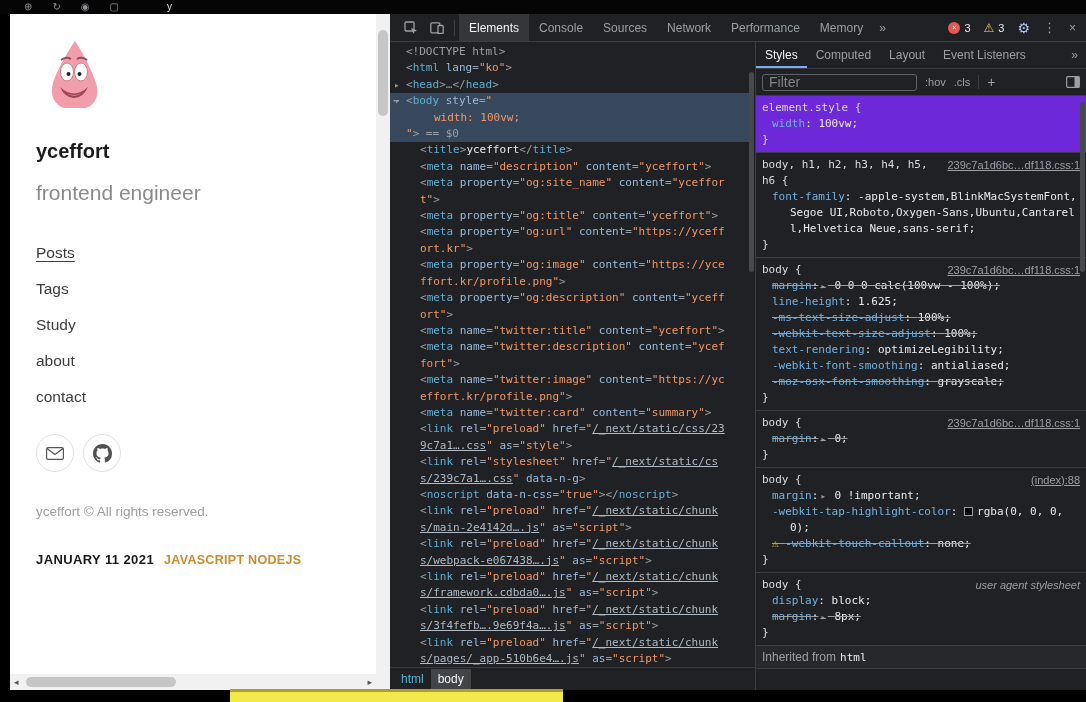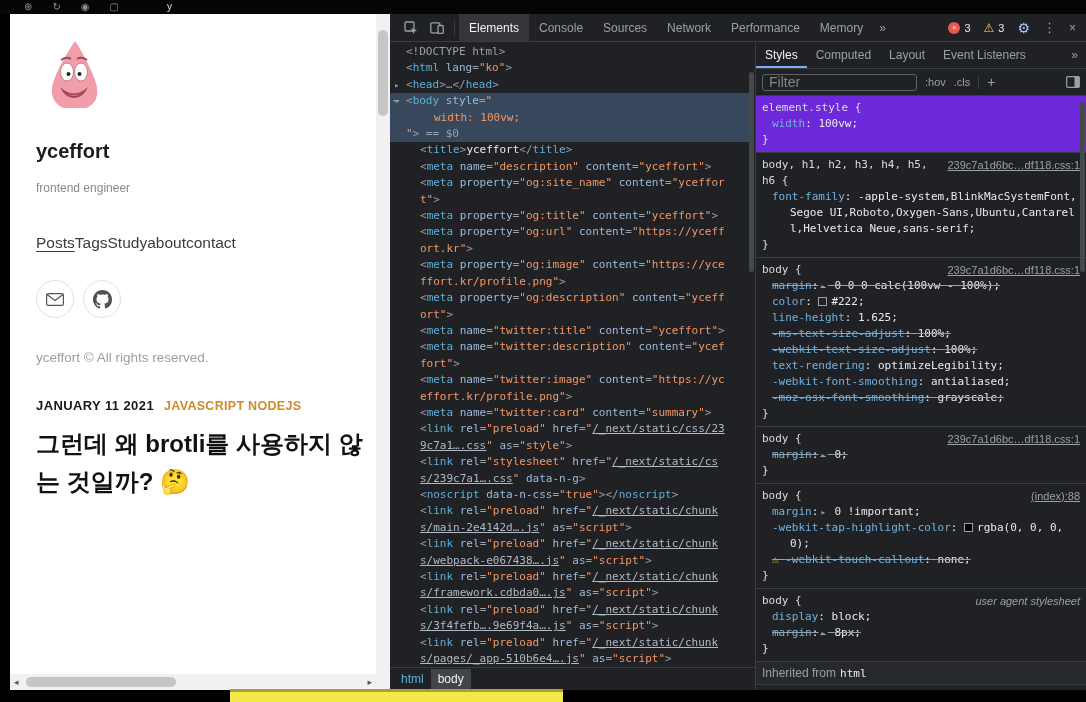--- a/index.html
+++ b/index.html
@@ -12,22 +12,22 @@
   .topbar{position:absolute;left:0;top:0;width:100%;height:14px;display:flex;align-items:center;
           gap:20px;padding-left:24px;background:#050505}
   .tb-ic{color:#8d9196;font-size:10px;line-height:14px}
   .tb-tab{color:#dfe1e5;font-size:10px;line-height:14px;margin-left:28px}
 
   
   .page{position:absolute;left:10px;top:14px;width:380px;height:676px;background:#fff;overflow:hidden}
   .page-inner{position:absolute;left:26px;top:26px;width:330px}
   .avatar{width:76px;height:72px;border-radius:3px;overflow:hidden}
   .site-title{margin-top:28px;font-size:20px;font-weight:700;color:#1c1c1c}
-  .site-role{margin-top:18px;font-size:12px;color:#8a8a8a}
-  .nav{margin-top:30px;display:flex;flex-direction:row}
+  .site-role{margin-top:18px;font-size:21px;color:#8a8a8a}
+  .nav{margin-top:30px;display:flex;flex-direction:column}
   .nav-item{font-size:15.5px;color:#3c3c3c;line-height:36px;width:max-content;cursor:pointer;text-decoration:none}
   .nav-item.active{text-decoration:underline;text-underline-offset:3px}
   .social{margin-top:19px;display:flex;gap:9px}
   .soc{width:38px;height:38px;border:1px solid #e2e2e2;border-radius:50%;display:flex;
        align-items:center;justify-content:center;background:#fff;cursor:pointer}
   .copyright{margin-top:32px;font-size:13.5px;color:#9e9e9e}
   .post{margin-top:31px}
   .post-date{font-size:13px;font-weight:700;color:#191919;letter-spacing:.4px}
   .post-tags{font-size:12.5px;font-weight:700;color:#cf8a2b;margin-left:10px;letter-spacing:.3px;cursor:pointer}
   .post-title{margin-top:11px;font-size:24px;font-weight:700;color:#111;line-height:38px;
@@ -170,21 +170,20 @@
           <span style="display:flex">
             <svg width="19" height="19" viewBox="0 0 24 24">
                 <path fill="#505050" d="M12 0C5.37 0 0 5.37 0 12c0 5.31 3.435 9.795 8.205 11.385.6.105.825-.255.825-.57 0-.285-.015-1.23-.015-2.235-3.015.555-3.795-.735-4.035-1.41-.135-.345-.72-1.41-1.23-1.695-.42-.225-1.02-.78-.015-.795.945-.015 1.62.87 1.845 1.23 1.08 1.815 2.805 1.305 3.495.99.105-.78.42-1.305.765-1.605-2.67-.3-5.46-1.335-5.46-5.925 0-1.305.465-2.385 1.23-3.225-.12-.3-.54-1.53.12-3.18 0 0 1.005-.315 3.3 1.23.96-.27 1.98-.405 3-.405s2.04.135 3 .405c2.295-1.56 3.3-1.23 3.3-1.23.66 1.65.24 2.88.12 3.18.765.84 1.23 1.905 1.23 3.225 0 4.605-2.805 5.625-5.475 5.925.435.375.81 1.095.81 2.22 0 1.605-.015 2.895-.015 3.3 0 .315.225.69.825.57A12.02 12.02 0 0 0 24 12c0-6.63-5.37-12-12-12z"></path>
               </svg>
           </span>
         </a>
       </div>
       <div class="copyright">yceffort © All rights reserved.</div>
       <div class="post">
         <span class="post-date">JANUARY 11 2021</span><span class="post-tags">JAVASCRIPT NODEJS</span>
-        <h2 class="post-title">그런데 왜 brotli를 사용하지 않는 것일까? 🤔</h2>
       </div>
     </div>
     <div class="vsb">
         <div class="vthumb"></div>
       </div>
     <div class="hsb">
       <span class="sarr">◂</span>
       <div class="hthumb"></div>
       <span class="sarr">▸</span>
     </div>
@@ -317,21 +316,20 @@
               </div>
               <div class="prop"><span class="pn">font-family</span><span class="pc">:</span> <span class="pv">-apple-system,BlinkMacSystemFont,Segoe UI,Roboto,Oxygen-Sans,Ubuntu,Cantarell,Helvetica Neue,sans-serif</span><span class="pc">;</span></div>
               <div class="sclose">}</div>
             </div>
             <div class="sec">
               <div class="shead">
                 <span class="ssel">body {</span>
                 <span class="slink">239c7a1d6bc…df118.css:1</span>
               </div>
               <div class="prop struck"><span class="pn">margin</span><span class="pc">:</span><span class="pexp">▸</span> <span class="pv">0 0 0 calc(100vw - 100%)</span><span class="pc">;</span></div>
-              <div class="prop"><span class="pn">color</span><span class="pc">:</span> <span class="swatch" style="background: rgb(34, 34, 34);"></span><span class="pv">#222</span><span class="pc">;</span></div>
               <div class="prop"><span class="pn">line-height</span><span class="pc">:</span> <span class="pv">1.625</span><span class="pc">;</span></div>
               <div class="prop struck"><span class="pn">-ms-text-size-adjust</span><span class="pc">:</span> <span class="pv">100%</span><span class="pc">;</span></div>
               <div class="prop struck"><span class="pn">-webkit-text-size-adjust</span><span class="pc">:</span> <span class="pv">100%</span><span class="pc">;</span></div>
               <div class="prop"><span class="pn">text-rendering</span><span class="pc">:</span> <span class="pv">optimizeLegibility</span><span class="pc">;</span></div>
               <div class="prop"><span class="pn">-webkit-font-smoothing</span><span class="pc">:</span> <span class="pv">antialiased</span><span class="pc">;</span></div>
               <div class="prop struck"><span class="pn">-moz-osx-font-smoothing</span><span class="pc">:</span> <span class="pv">grayscale</span><span class="pc">;</span></div>
               <div class="sclose">}</div>
             </div>
             <div class="sec">
               <div class="shead">

